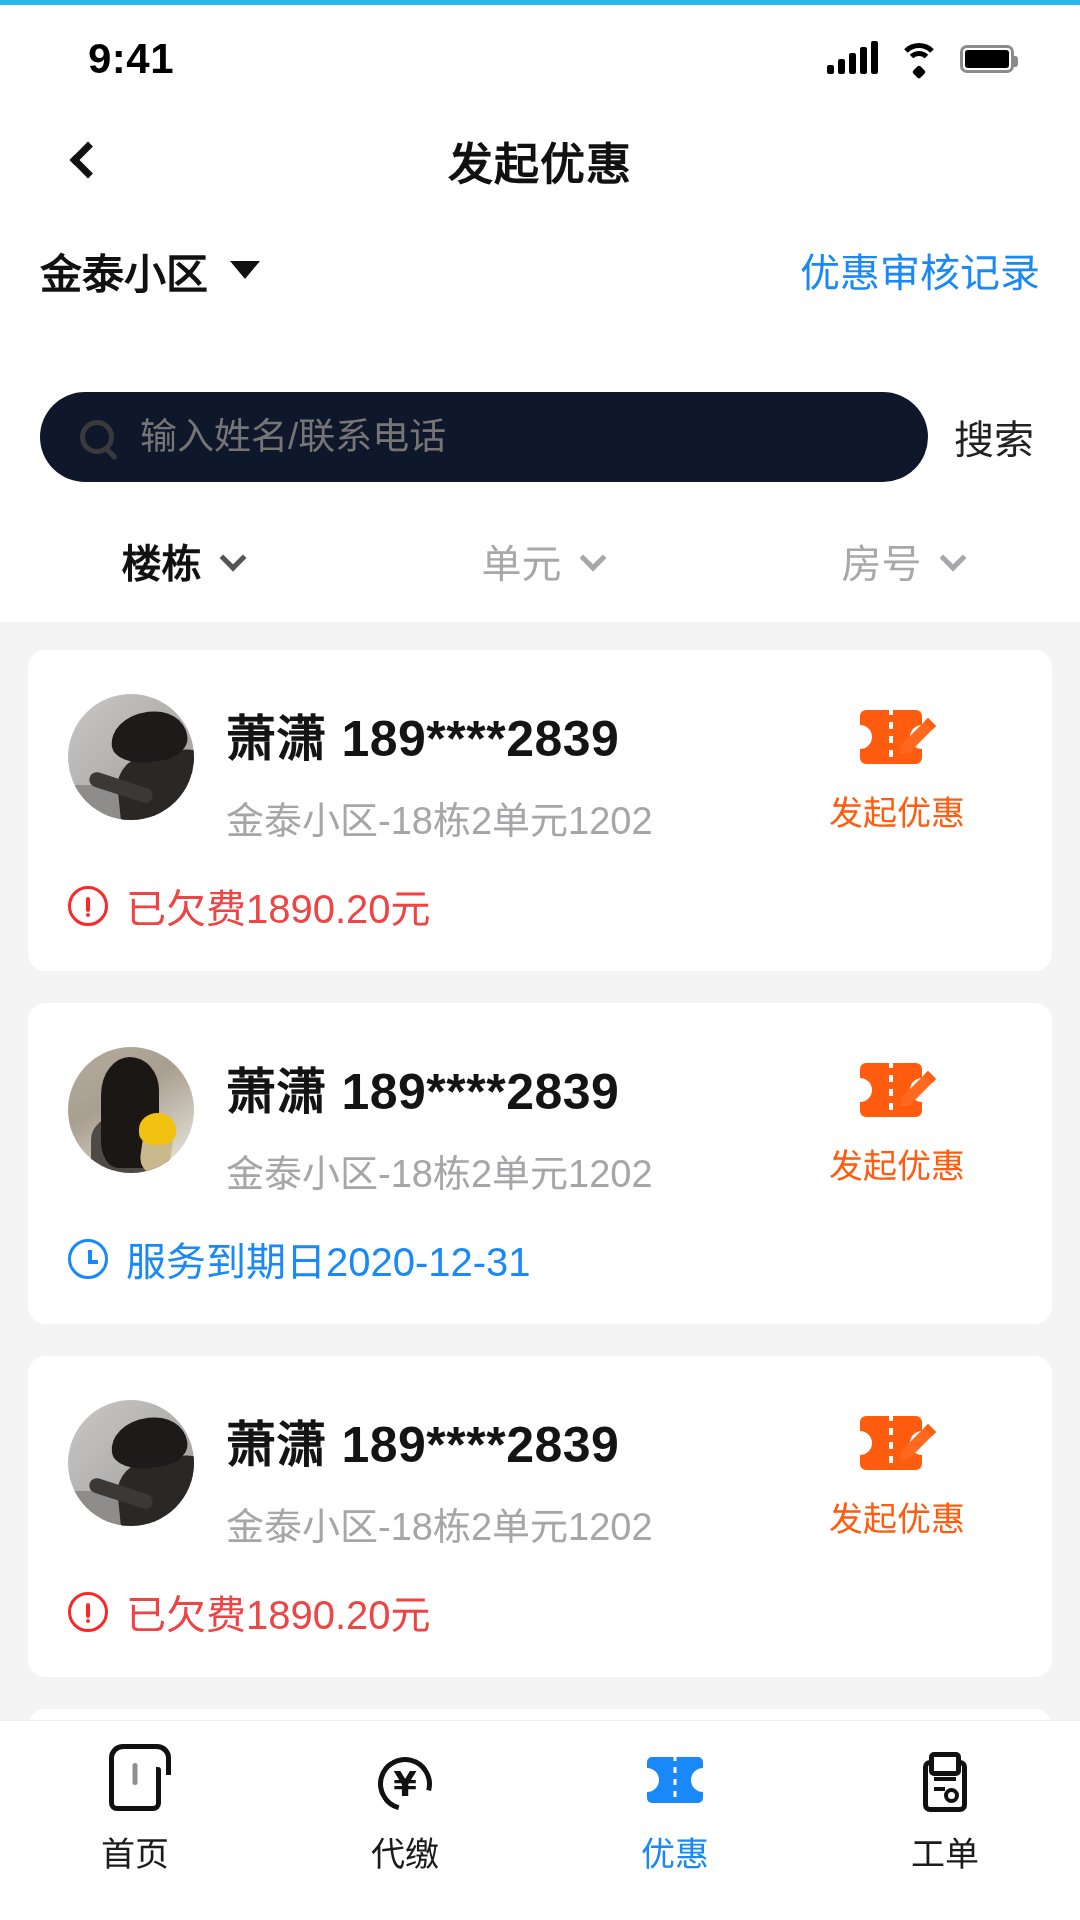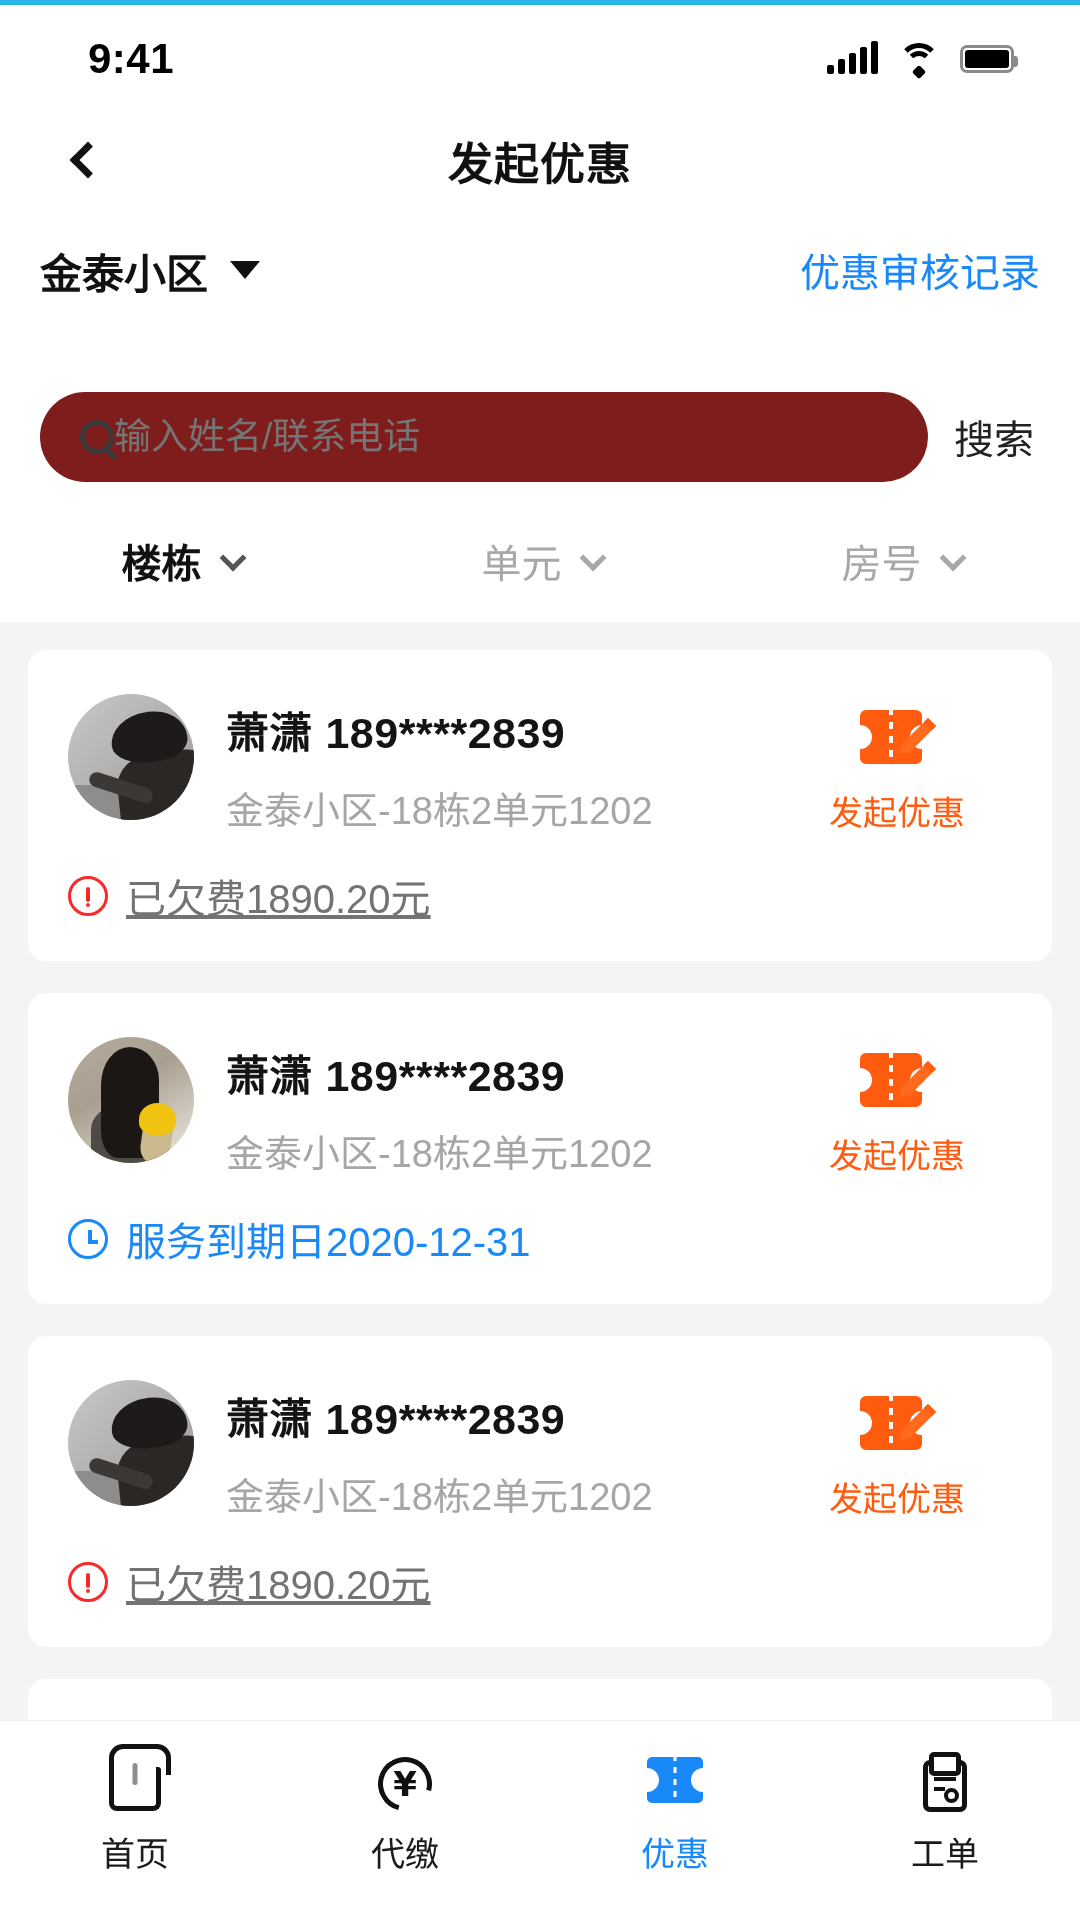--- a/index.html
+++ b/index.html
@@ -47,48 +47,48 @@
 
   
   .community-row { position:absolute; top:220px; left:0; width:1080px; height:100px; display:flex; align-items:center; justify-content:space-between; padding:0 40px; background:#fff; }
   .community-sel { display:flex; align-items:center; gap:22px; }
   .community-name { font-size:42px; font-weight:700; color:#111; }
   .caret-down { width:0; height:0; border-left:15px solid transparent; border-right:15px solid transparent; border-top:18px solid #111; }
   .audit-link { font-size:40px; color:#1989fa; font-weight:400; }
 
   
   .search-row { position:absolute; top:383px; left:0; width:1080px; height:108px; display:flex; align-items:center; padding:0 40px; background:#fff; gap:26px; }
-  .search-box { flex:1; height:90px; background:#7f1d1d; border-radius:45px; display:flex; align-items:center; padding:0 40px; }
+  .search-box { flex:1; height:90px; background:#0f172a; border-radius:45px; display:flex; align-items:center; padding:0 40px; gap:26px; }
   .mag { width:34px; height:34px; border:5px solid #3a3a3a; border-radius:50%; position:relative; flex:none; }
   .mag:after { content:""; position:absolute; width:5px; height:16px; background:#3a3a3a; right:-4px; bottom:-12px; transform:rotate(-45deg); border-radius:3px; }
   .search-input { flex:1; font-size:37px; color:#b8b8bb; border:0; outline:0; background:transparent; font-family:inherit; }
   .search-btn { font-size:40px; color:#222; font-weight:500; padding-right:6px; }
 
   
   .filter-row { position:absolute; top:500px; left:0; width:1080px; height:122px; display:flex; align-items:center; background:#fff;justify-content:center; }
   .filter-cell { flex:1; display:flex; align-items:center; justify-content:center; gap:18px; }
   .filter-label { font-size:40px; font-weight:700; }
   .filter-cell.active .filter-label { color:#111; }
   .filter-cell.dim .filter-label { color:#a8a8ab; font-weight:500; }
   .chev-sm { width:19px; height:19px; border-right:5px solid #a8a8ab; border-bottom:5px solid #a8a8ab; transform:rotate(45deg) translateY(-5px); }
   .filter-cell.active .chev-sm { border-color:#555; }
 
   
   .list-area { position:absolute; top:622px; left:0; width:1080px; height:1098px; background:#f4f4f5; overflow:hidden; padding-top:28px; }
   .card { width:1024px; margin:0 auto 32px; background:#fff; border-radius:18px; position:relative; padding:44px 0 36px; }
   .card-main { display:flex; align-items:flex-start; padding:0 40px; }
   .avatar { width:126px; height:126px; border-radius:50%; flex:none; overflow:hidden; position:relative; }
   .av-info { flex:1; padding-left:32px; padding-top:4px; }
-  .av-name { font-size:43px; font-weight:700; color:#141414; letter-spacing:0.5px; white-space:nowrap; }
+  .av-name { font-size:50px; font-weight:700; color:#141414; letter-spacing:0.5px; white-space:nowrap; }
   .av-addr { font-size:38px; color:#a6a6a9; margin-top:20px; white-space:nowrap; }
   .action { width:230px; flex:none; display:flex; flex-direction:column; align-items:center; padding-top:8px; }
   .action-label { font-size:34px; color:#ff5c10; margin-top:14px; white-space:nowrap; }
   .status-line { display:flex; align-items:center; gap:18px; padding:0 40px; margin-top:32px; }
   .status-text { font-size:40px; font-weight:500; white-space:nowrap; }
-  .st-red .status-text { color:#737373;text-decoration:underline; }
+  .st-red .status-text { color:#ef4444; }
   .st-blue .status-text { color:#1989fa; }
   .ic-excl { width:40px; height:40px; border:3.5px solid #fb2828; border-radius:50%; position:relative; flex:none; }
   .ic-excl:before { content:""; position:absolute; left:50%; top:8px; transform:translateX(-50%); width:4px; height:15px; background:#fb2828; border-radius:2px; }
   .ic-excl:after { content:""; position:absolute; left:50%; bottom:6px; transform:translateX(-50%); width:4px; height:4px; background:#fb2828; border-radius:50%; }
   .ic-clock { width:40px; height:40px; border:3.5px solid #1989fa; border-radius:50%; position:relative; flex:none; }
   .ic-clock:before { content:""; position:absolute; left:50%; top:8px; width:3.5px; height:12px; background:#1989fa; transform-origin:bottom center; }
   .ic-clock:after { content:""; position:absolute; left:50%; top:18px; width:10px; height:3.5px; background:#1989fa; }
 
   
   .av-man { background:linear-gradient(135deg,#c9c8c6 0%,#b4b3b1 45%,#9a9997 100%); }

